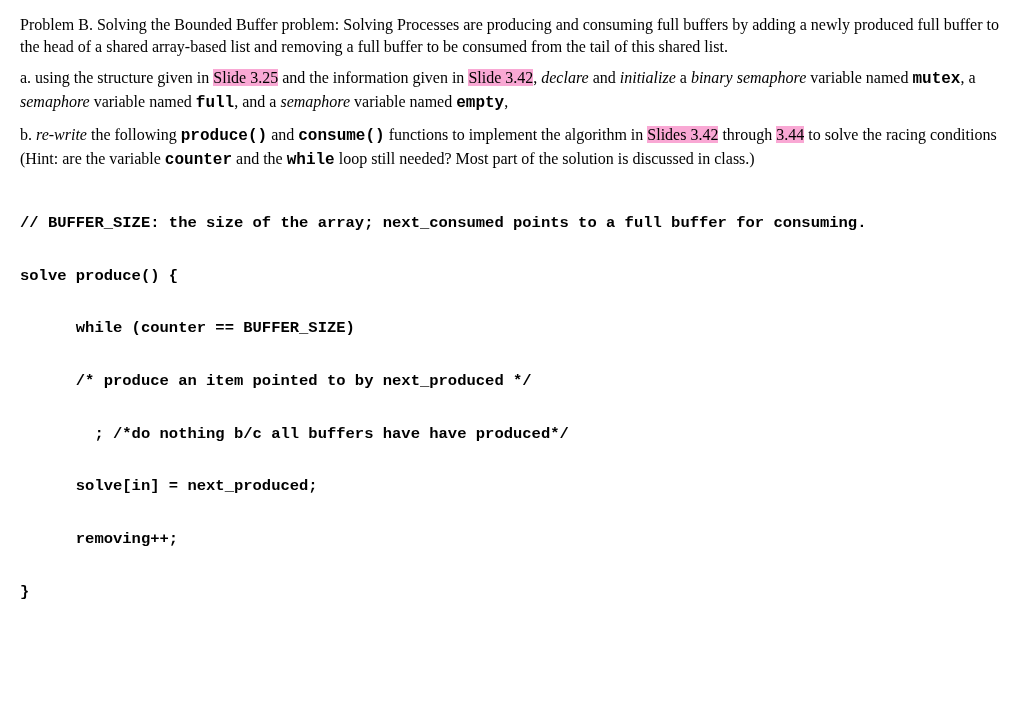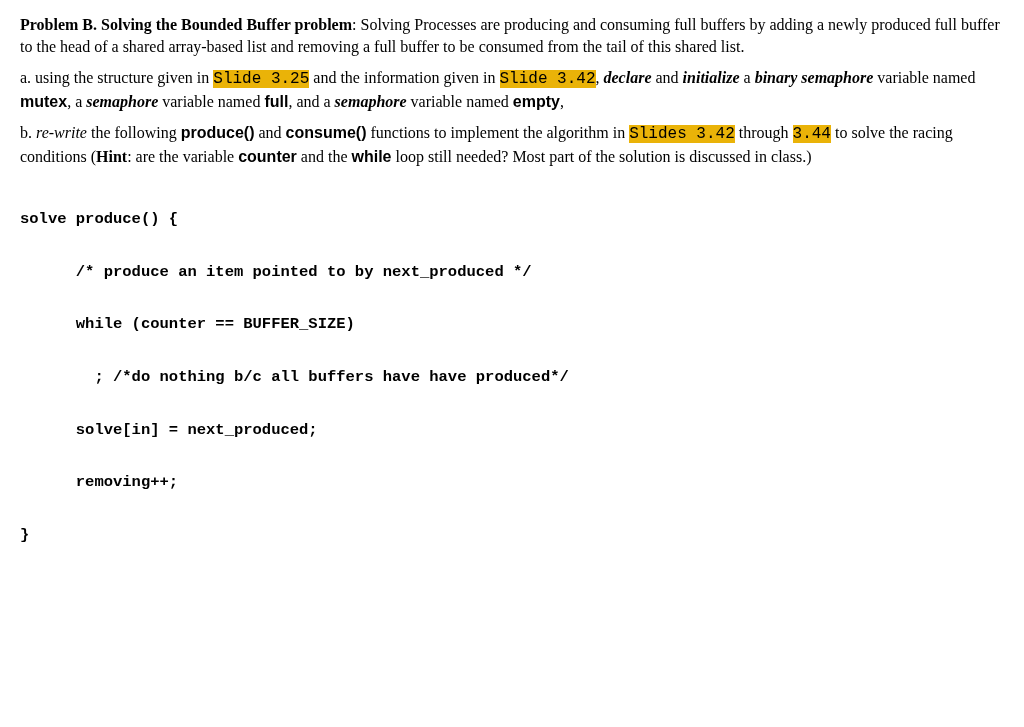--- a/index.html
+++ b/index.html
@@ -8,46 +8,47 @@
       line-height: 1.35;
       margin: 0;
       padding: 14px 20px 20px 20px;
       color: #000;
       background: #fff;
       width: 984px;
     }
     p {
       margin: 0 0 10px 0;
     }
-    .b { font-weight: bold; }
+    .b { font-weight: normal; }
     .i { font-style: italic; text-align: center; }
-    .hl { background-color: #eab308; font-family: Liberation Mono, monospace; }
-    .mono { font-family: Liberation Sans, sans-serif; font-weight: bold; }
+    .hl { background-color: #f9a8d4; }
+    .mono { font-family: Liberation Mono, monospace; font-weight: bold; }
     .codeblock {
       font-family: "Courier New", Courier, monospace;
       font-size: 15.5px;
       font-weight: bold;
       white-space: pre;
       line-height: 1.7;
       margin-top: 12px;
     }
   </style>
 </head>
 <body>
 
 <p><span class="b">Problem B. Solving the Bounded Buffer problem</span><span>: Solving Processes are producing and consuming full buffers by adding a newly produced full buffer to the head of a shared array-based list and removing a full buffer to be consumed from the tail of this shared list.</span></p>
 
 <p><span>a. using the structure given in </span><span class="hl">Slide 3.25</span><span> and the information given in </span><span class="hl">Slide 3.42</span><span>, </span><span class="b i">declare</span><span> and </span><span class="b i">initialize</span><span> a </span><span class="b i">binary semaphore</span><span> variable named </span><span class="mono">mutex</span><span>, a </span><span class="b i">semaphore</span><span> variable named </span><span class="mono">full</span><span>, and a </span><span class="b i">semaphore</span><span> variable named </span><span class="mono">empty</span><span>,</span></p>
 
 <p><span>b. </span><span class="i">re-write</span><span> the following </span><span class="mono">produce()</span><span> and </span><span class="mono">consume()</span><span> functions to implement the algorithm in </span><span class="hl">Slides 3.42</span><span> through </span><span class="hl">3.44</span><span> to solve the racing conditions (</span><span class="b">Hint</span><span>: are the variable </span><span class="mono">counter</span><span> and the </span><span class="mono">while</span><span> loop still needed? Most part of the solution is discussed in class.)</span></p>
 
 <div class="codeblock">
+<div>// BUFFER_SIZE: the size of the array; next_consumed points to a full buffer for consuming.</div>
 <div>solve produce() {</div>
+<div>      while (counter == BUFFER_SIZE)</div>
 <div>      /* produce an item pointed to by next_produced */</div>
-<div>      while (counter == BUFFER_SIZE)</div>
 <div>        ; /*do nothing b/c all buffers have have produced*/</div>
 <div>      solve[in] = next_produced;</div>
 <div>      removing++;</div>
 <div>}</div>
 
 
 
 
 
 

